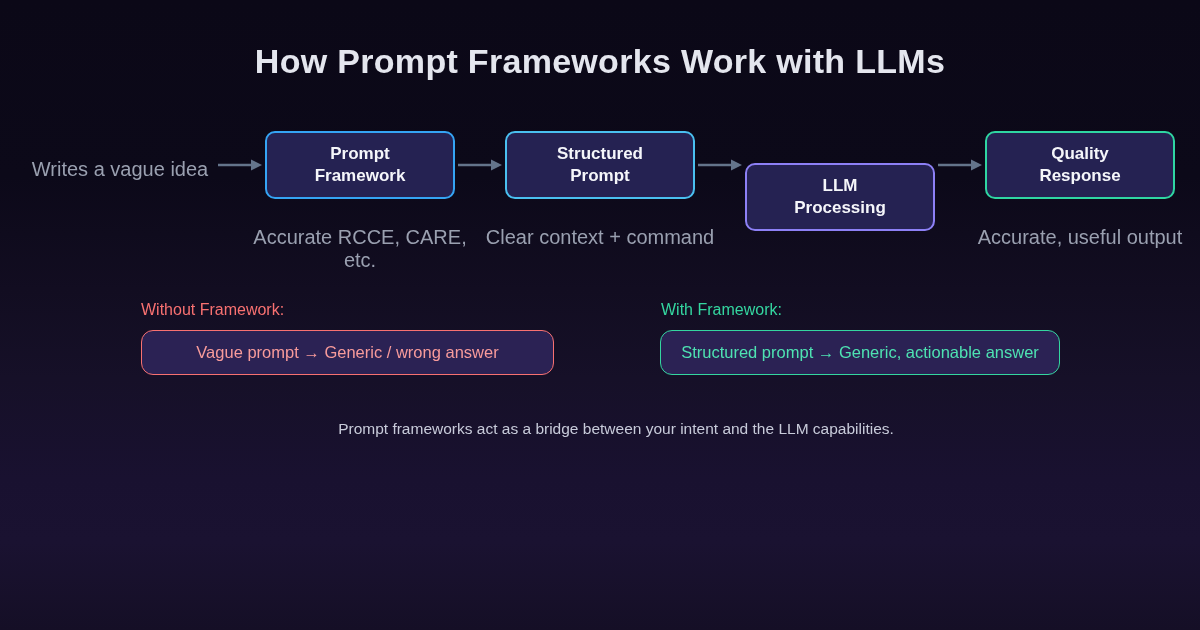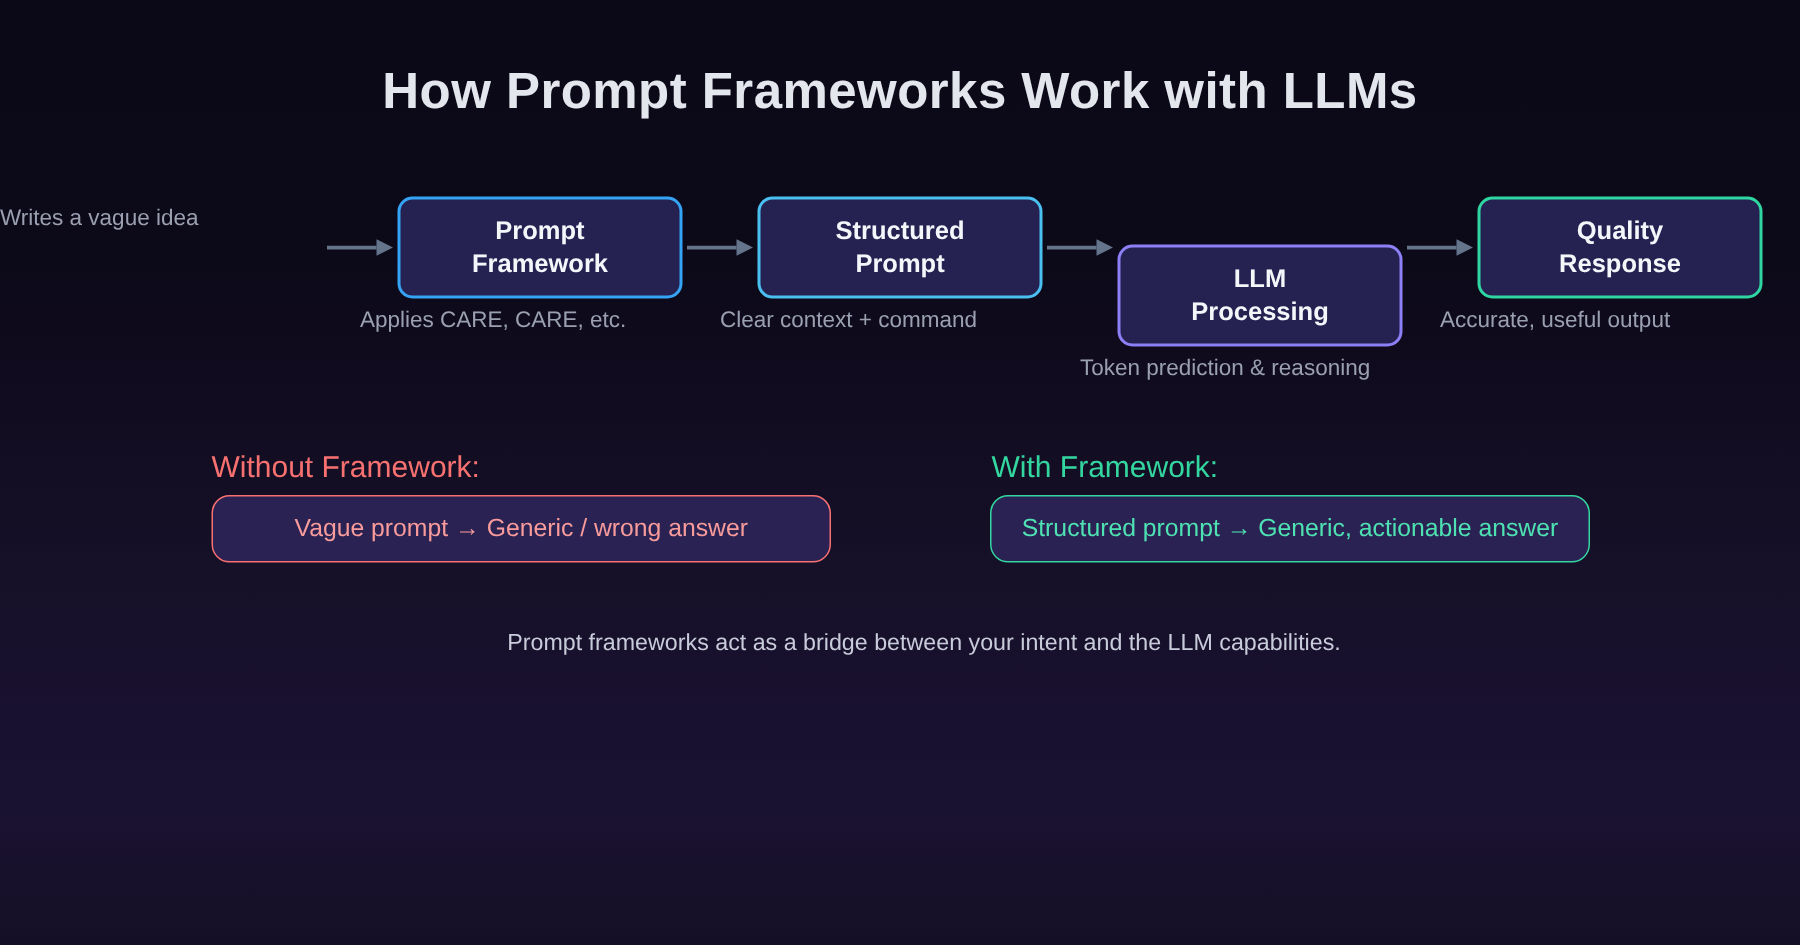--- a/index.html
+++ b/index.html
@@ -35,29 +35,29 @@
     text-align: center;
   }
   .box-label {
     font-size: 17px;
     font-weight: bold;
     color: #f5f6fa;
     line-height: 1.32;
     white-space: pre-line;
   }
   .caption {
-    margin-top: 6px;
+    margin-top: 27px;
     width: 240px;
-    text-align: left;
-    font-size: 15px;
+    text-align: center;
+    font-size: 20px;
     color: #9aa0b0;
   }
   .arrow { position: absolute; top: 157px; width: 44px; height: 16px; color: #64748b; }
   .a0 { left: 218px; } .a1 { left: 458px; } .a2 { left: 698px; } .a3 { left: 938px; }
-  .cmp-label { position: absolute; top: 301px; font-size: 20px; text-align: right; }
+  .cmp-label { position: absolute; top: 301px; font-size: 16px; text-align: right; }
   .without-label { left: 141px; color: #f87171; }
   .with-label { left: 661px; color: #34d6a0; }
   .cmp-box {
     position: absolute;
     top: 330px; height: 45px;
     box-sizing: border-box;
     border: 1.5px solid;
     border-radius: 12px;
     background: #2b2254;
     display: flex; align-items: center; justify-content: center;
@@ -84,37 +84,36 @@
 
   <div class="step s0">
     <div class="caption">Writes a vague idea</div>
   </div>
 
   <div class="step s1">
     <div class="box" style="border-color: rgb(53, 164, 244);">
       <span class="box-label">Prompt
 Framework</span>
     </div>
-    <div class="caption">Applies CARE, CARE, etc.</div>
+    <div class="caption">Accurate RCCE, CARE, etc.</div>
   </div>
 
   <div class="step s2">
     <div class="box" style="border-color: rgb(74, 192, 240);">
       <span class="box-label">Structured
 Prompt</span>
     </div>
     <div class="caption">Clear context + command</div>
   </div>
 
   <div class="step s3">
     <div class="box" style="border-color: rgb(141, 128, 246); margin-top: 32px;">
       <span class="box-label">LLM
 Processing</span>
     </div>
-    <div class="caption">Token prediction &amp; reasoning</div>
   </div>
 
   <div class="step s4">
     <div class="box" style="border-color: rgb(47, 214, 162);">
       <span class="box-label">Quality
 Response</span>
     </div>
     <div class="caption">Accurate, useful output</div>
   </div>
 

